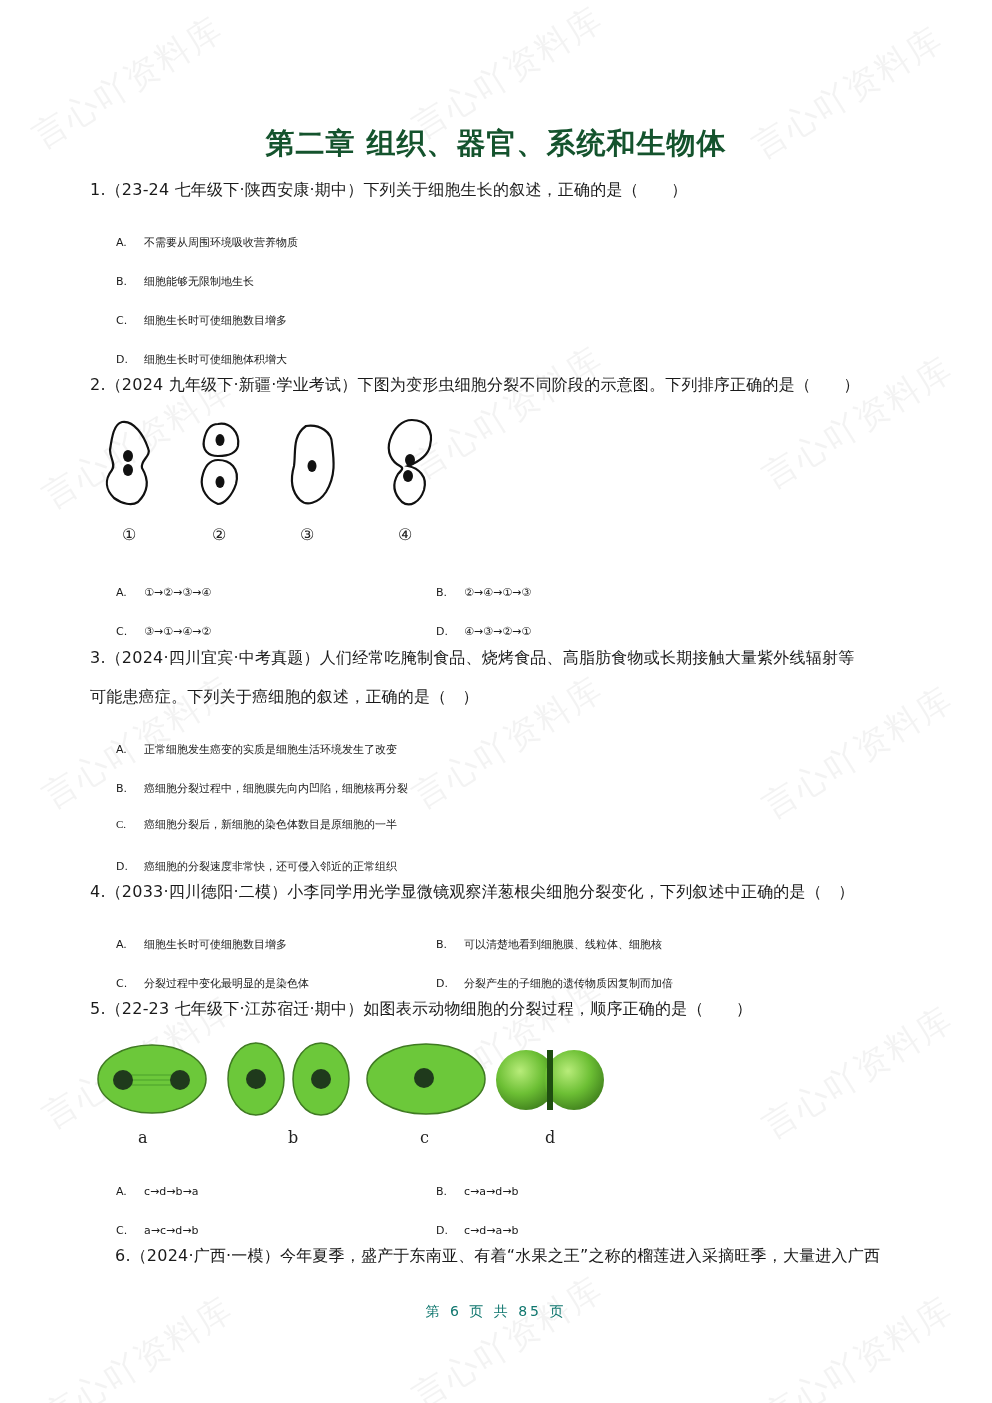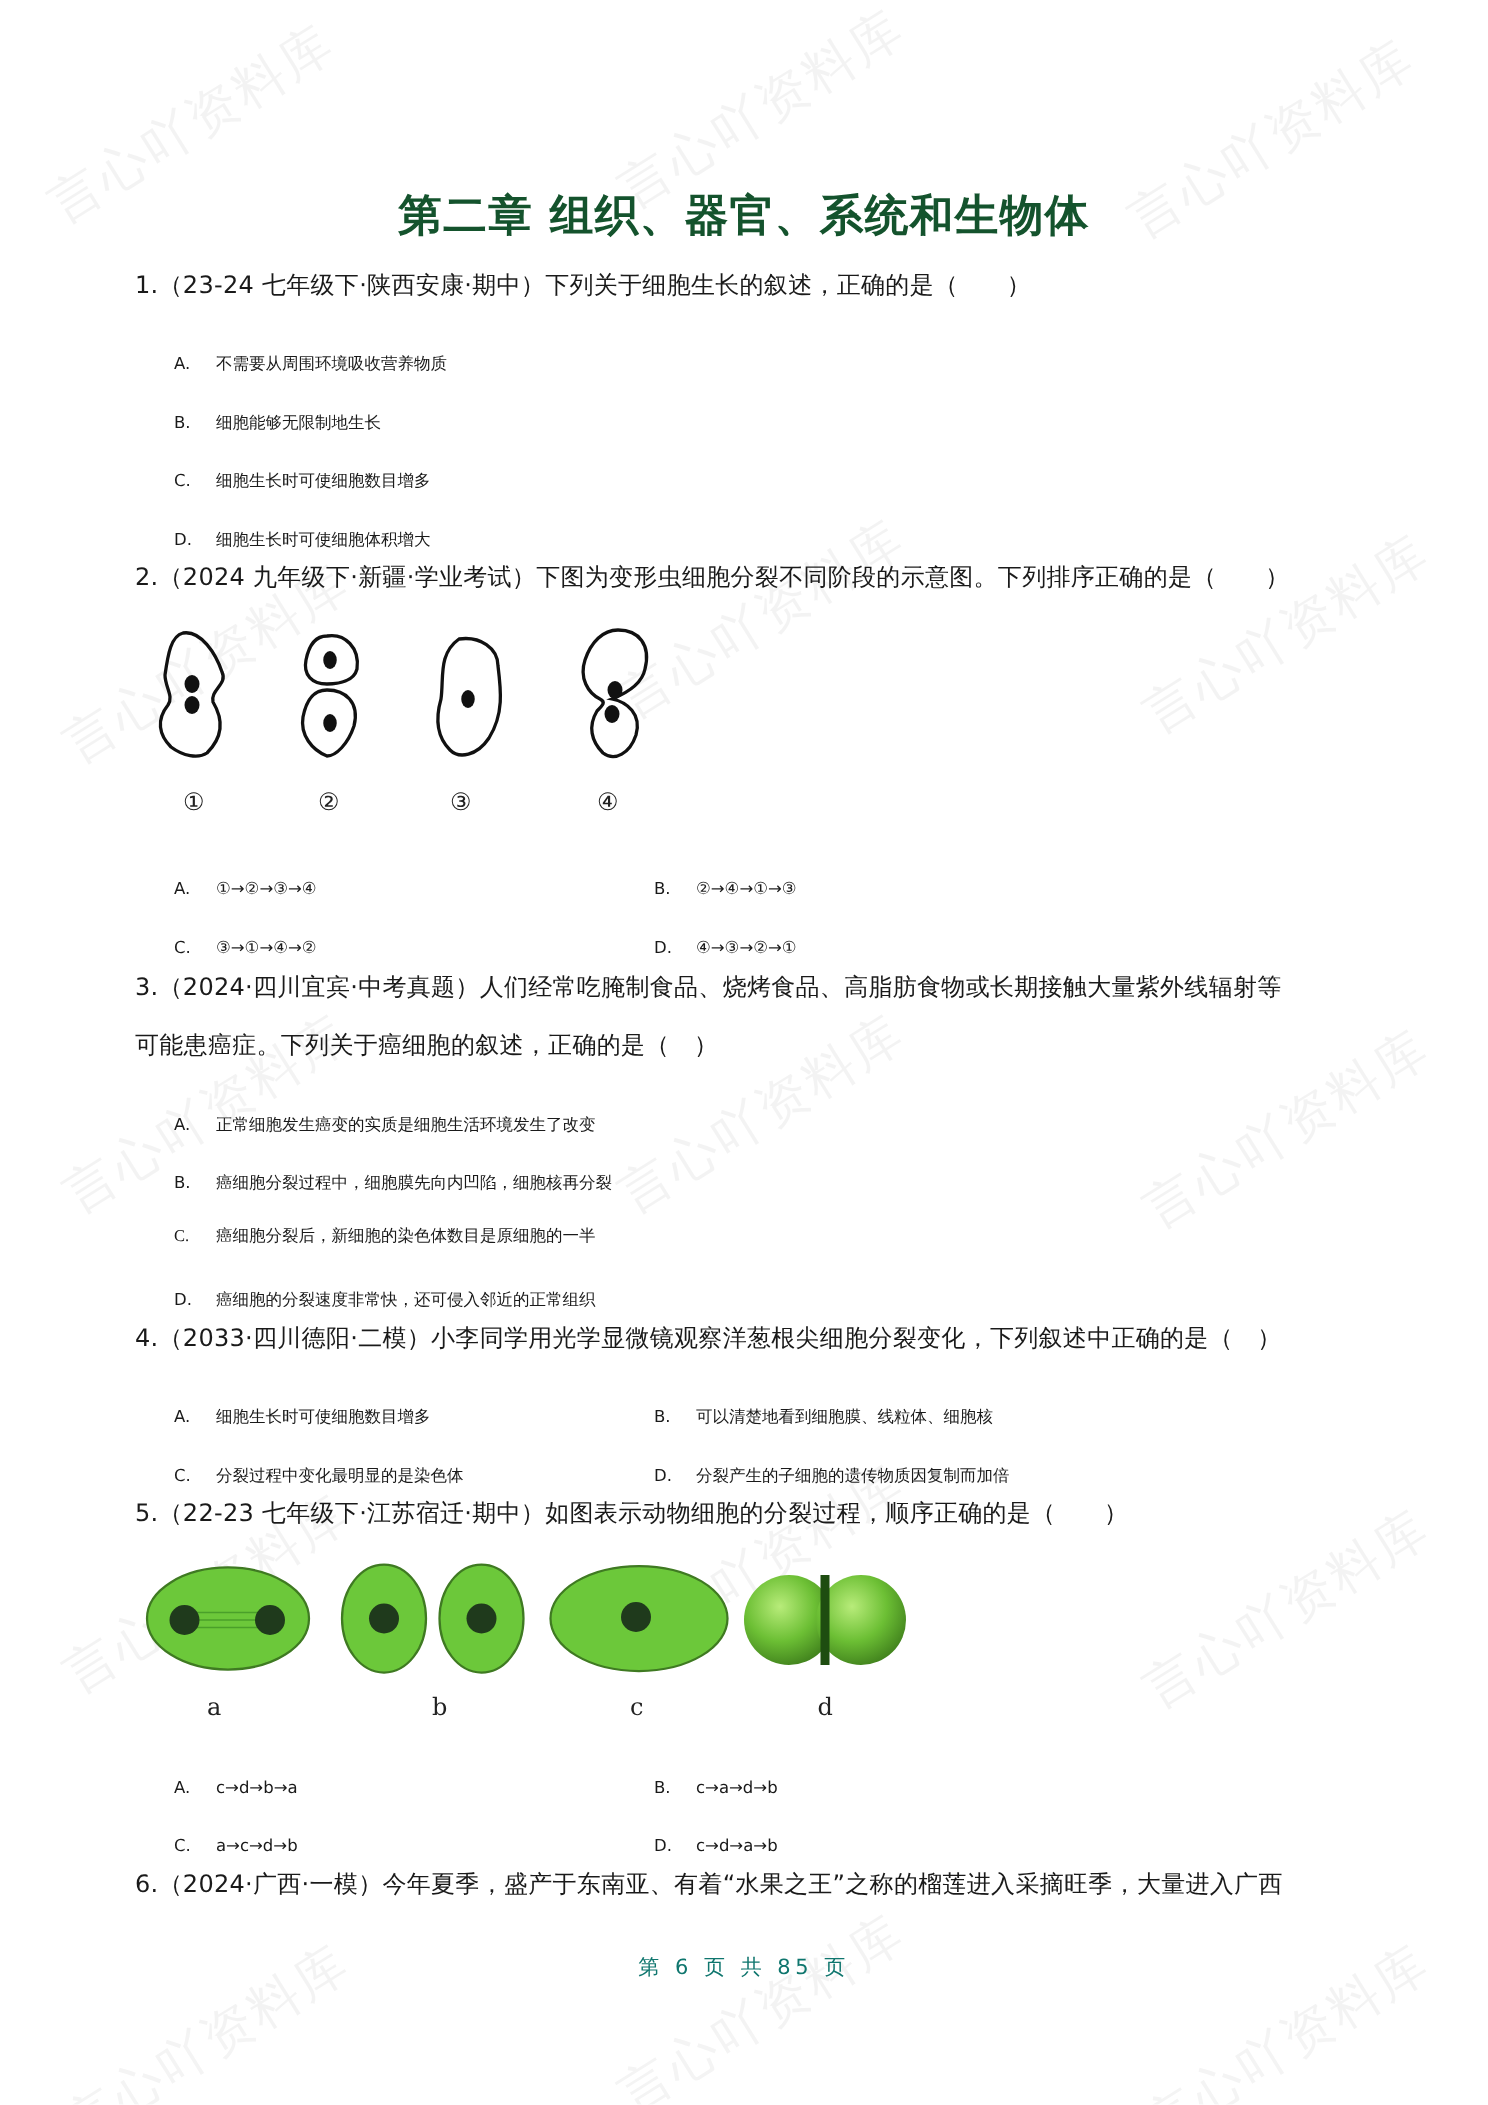--- a/index.html
+++ b/index.html
@@ -129,17 +129,17 @@
 <div class="flabel" style="left:138px;top:1128px;">a</div>
 <div class="flabel" style="left:288px;top:1128px;">b</div>
 <div class="flabel" style="left:420px;top:1128px;">c</div>
 <div class="flabel" style="left:545px;top:1128px;">d</div>
 
 <div class="opt" style="left:116px;top:1168px;"><span class="lbl">A.</span><span>c→d→b→a</span></div>
 <div class="opt" style="left:436px;top:1168px;"><span class="lbl">B.</span><span>c→a→d→b</span></div>
 <div class="opt" style="left:116px;top:1207px;"><span class="lbl">C.</span><span>a→c→d→b</span></div>
 <div class="opt" style="left:436px;top:1207px;"><span class="lbl">D.</span><span>c→d→a→b</span></div>
 
-<div class="q" style="top:1246px;">
+<div class="q" style="top:1246px;margin-left:25px;">
   <span>6.</span><span>（2024·广西·一模）今年夏季，盛产于东南亚、有着“水果之王”之称的榴莲进入采摘旺季，大量进入广西</span>
 </div>
 
 <div class="footer">第 6 页 共 85 页</div>
 
 </body></html>

